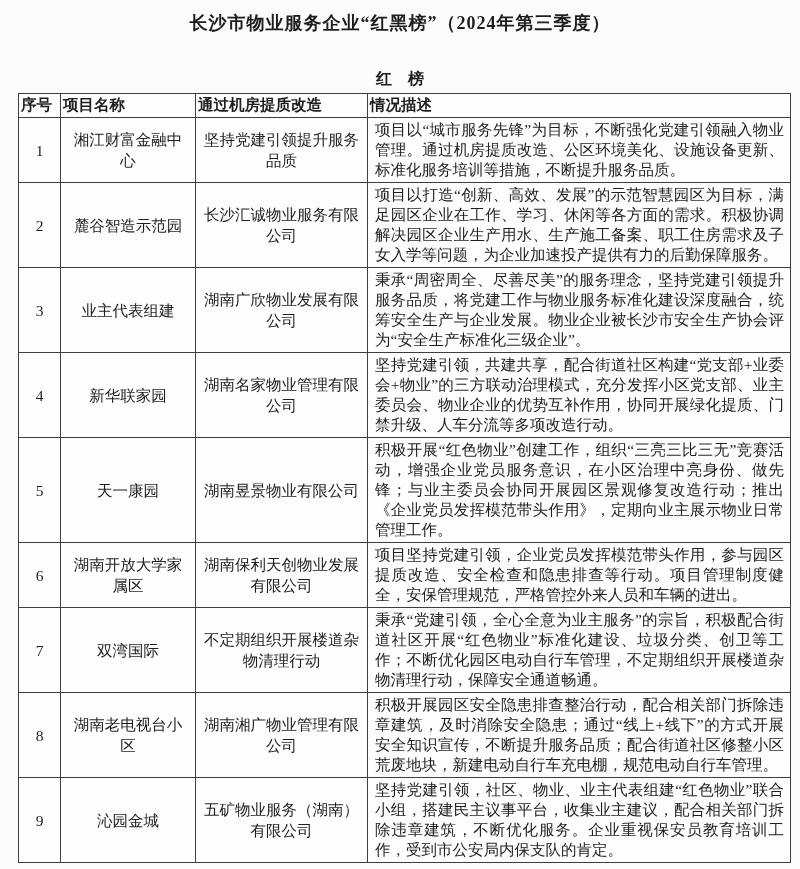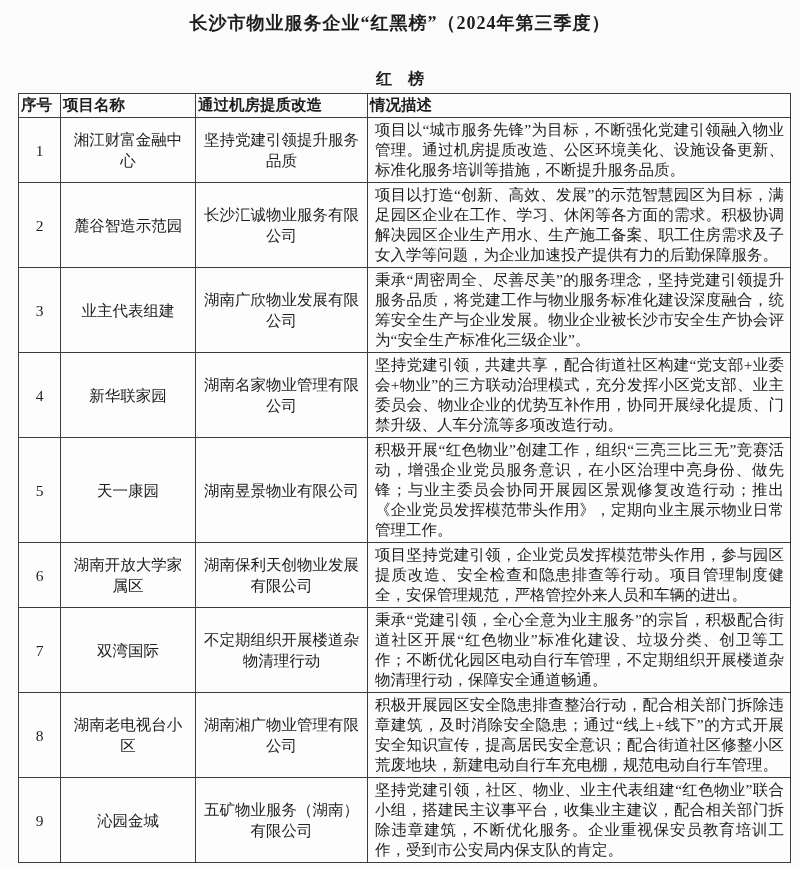--- a/index.html
+++ b/index.html
@@ -119,21 +119,21 @@
       <tr>
     <td class="cell-no">7</td>
     <td class="cell-project">双湾国际</td>
     <td class="cell-company">不定期组织开展楼道杂物清理行动</td>
     <td class="cell-desc">秉承“党建引领，全心全意为业主服务”的宗旨，积极配合街道社区开展“红色物业”标准化建设、垃圾分类、创卫等工作；不断优化园区电动自行车管理，不定期组织开展楼道杂物清理行动，保障安全通道畅通。</td>
   </tr>
       <tr>
     <td class="cell-no">8</td>
     <td class="cell-project">湖南老电视台小区</td>
     <td class="cell-company">湖南湘广物业管理有限公司</td>
-    <td class="cell-desc">积极开展园区安全隐患排查整治行动，配合相关部门拆除违章建筑，及时消除安全隐患；通过“线上+线下”的方式开展安全知识宣传，提高居民安全意识；配合街道社区修整小区荒废地块，新建电动自行车充电棚，规范电动自行车管理。</td>
+    <td class="cell-desc">积极开展园区安全隐患排查整治行动，配合相关部门拆除违章建筑，及时消除安全隐患；通过“线上+线下”的方式开展安全知识宣传，不断提升服务品质；配合街道社区修整小区荒废地块，新建电动自行车充电棚，规范电动自行车管理。</td>
   </tr>
       <tr>
     <td class="cell-no">9</td>
     <td class="cell-project">沁园金城</td>
     <td class="cell-company">五矿物业服务（湖南）有限公司</td>
     <td class="cell-desc">坚持党建引领，社区、物业、业主代表组建“红色物业”联合小组，搭建民主议事平台，收集业主建议，配合相关部门拆除违章建筑，不断优化服务。企业重视保安员教育培训工作，受到市公安局内保支队的肯定。</td>
   </tr>
     </tbody>
 </table>
 

